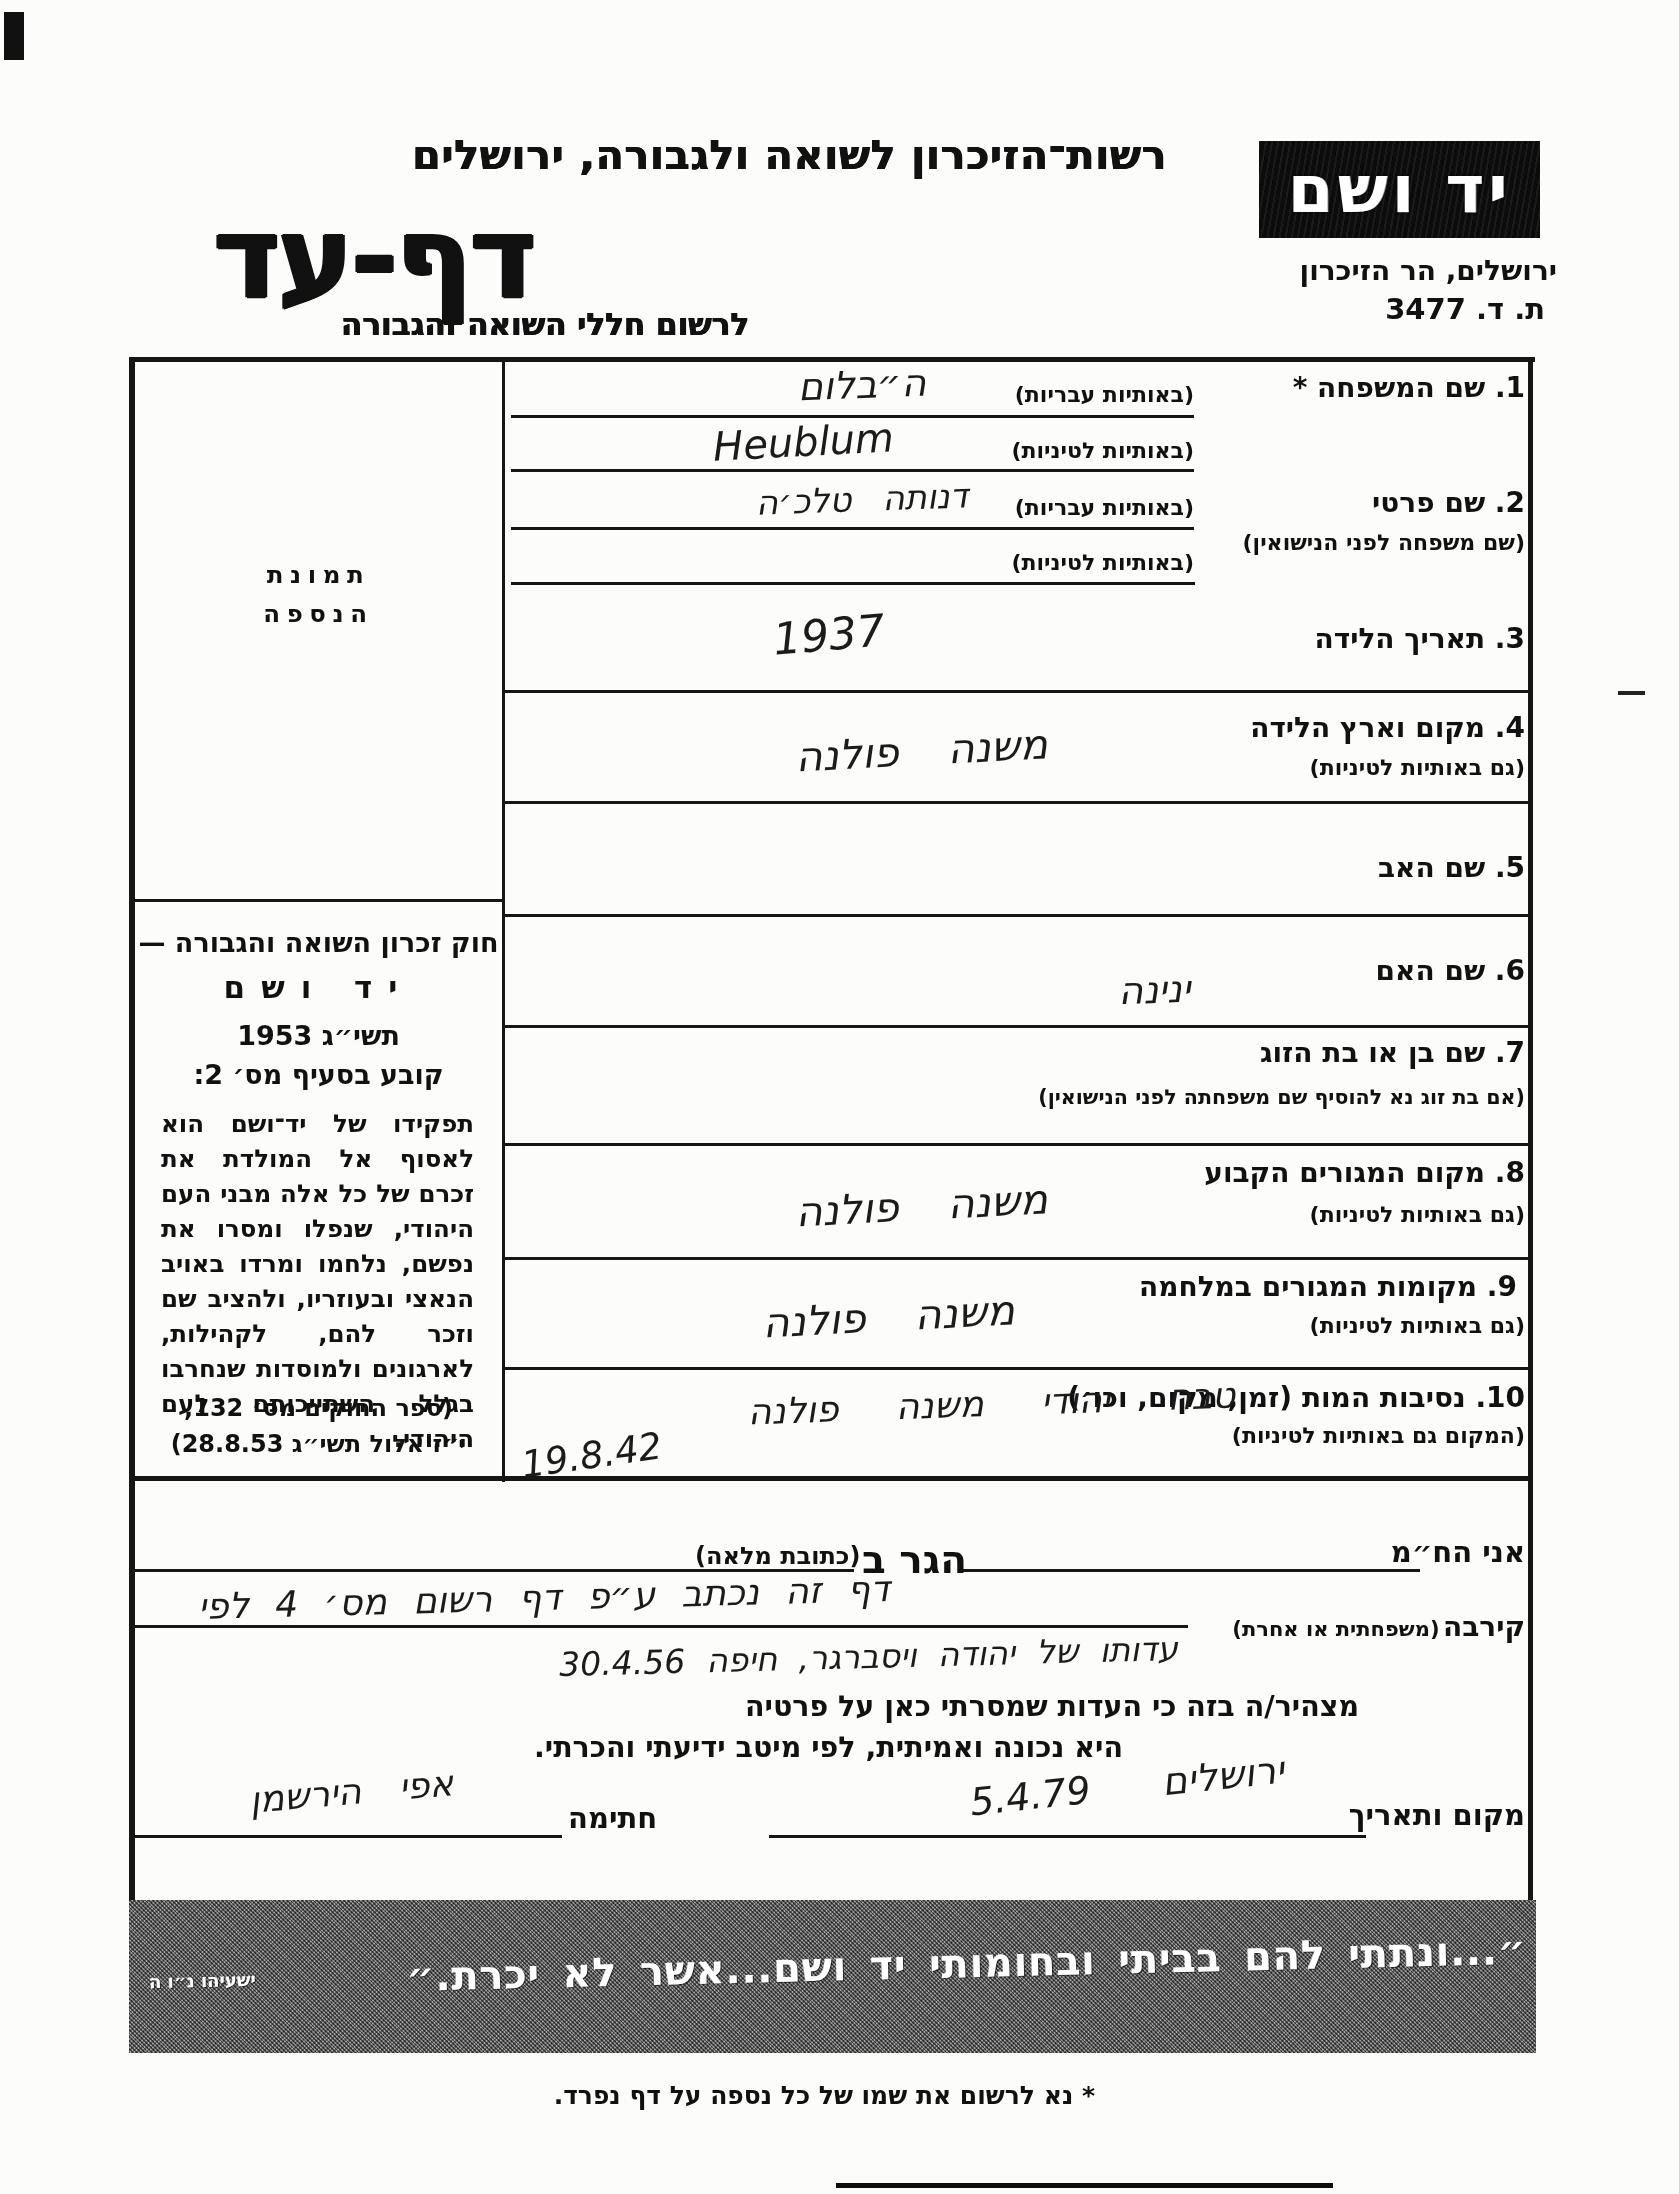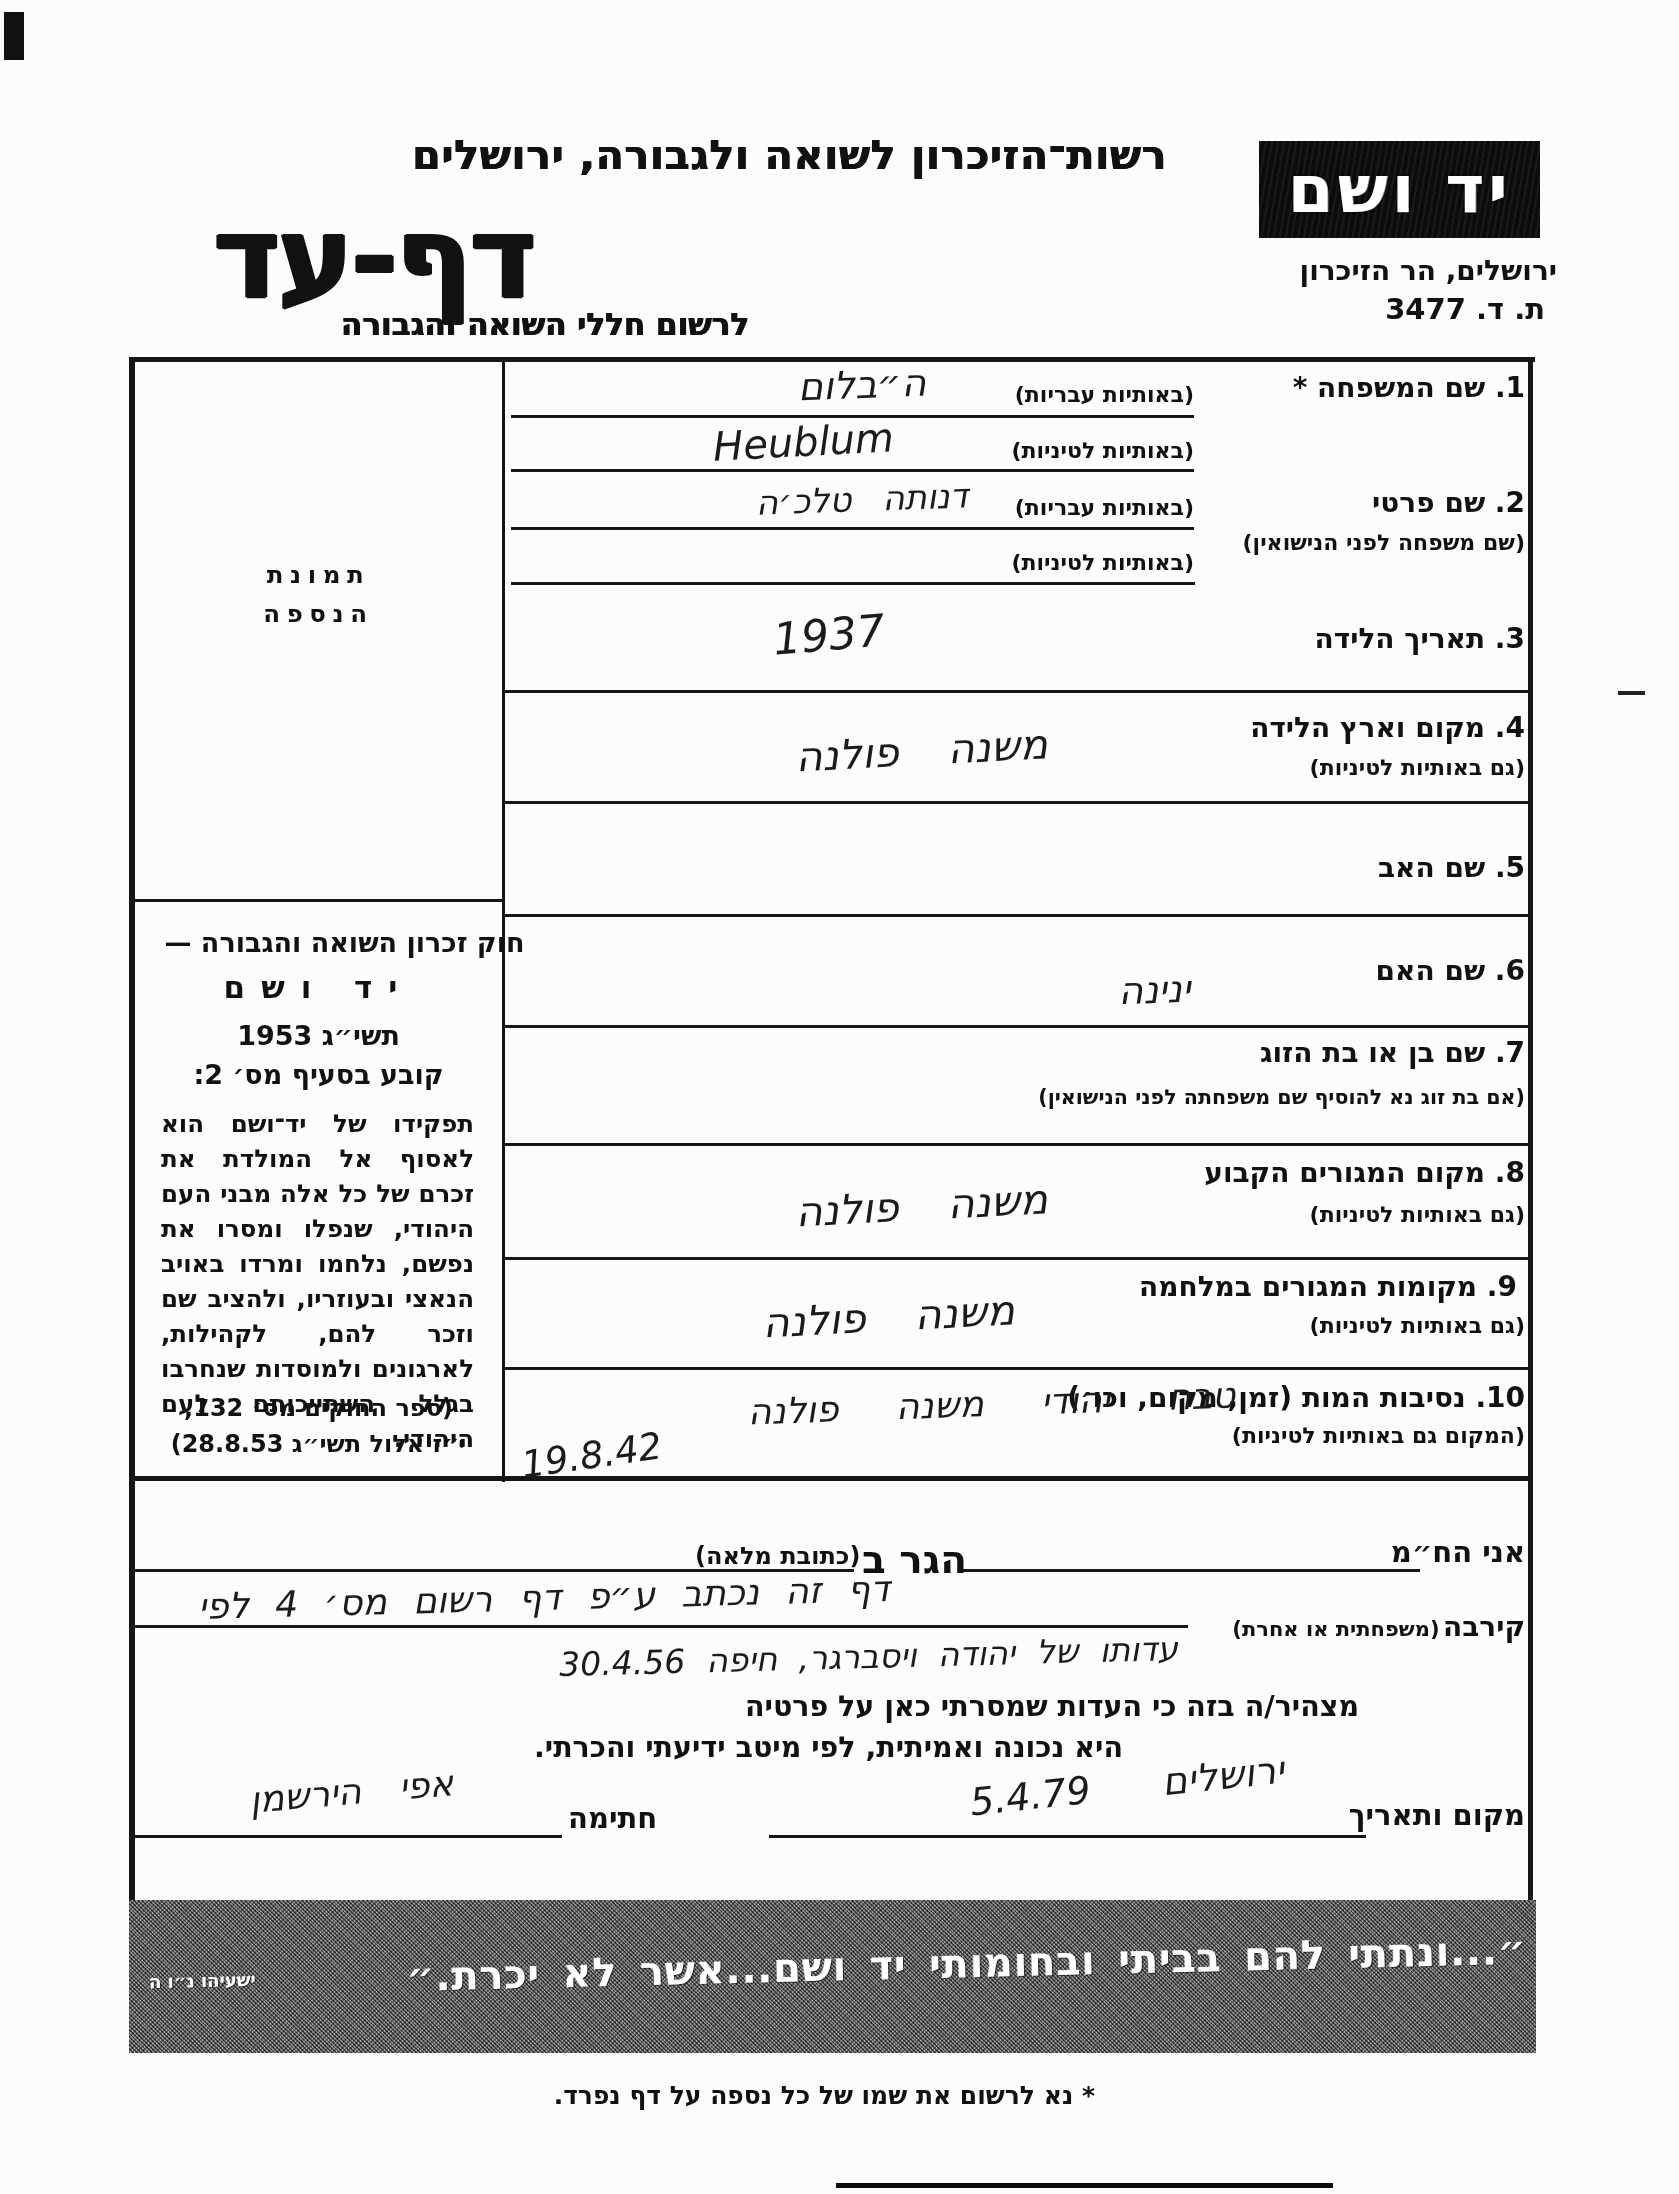--- a/index.html
+++ b/index.html
@@ -55,21 +55,21 @@
   <div class="abs line" style="left:129px;top:357px;width:1406px;height:4.6px;"></div>
   <div class="abs line" style="left:129px;top:357px;width:6px;height:1544px;"></div>
   <div class="abs line" style="left:1528px;top:357px;width:5.3px;height:1544px;"></div>
   <div class="abs line" style="left:129px;top:1476px;width:1404px;height:5.3px;"></div>
   <div class="abs line" style="left:502px;top:357px;width:3.3px;height:1125px;"></div>
   <div class="abs line" style="left:133px;top:899px;width:369px;height:2.7px;"></div>
 
   <div class="abs b rtl ctr sidebar-text" style="top:560px;font-size:24.5px;letter-spacing:6.6px;">תמונת</div>
   <div class="abs b rtl ctr sidebar-text" style="top:599px;font-size:24.5px;letter-spacing:6.6px;">הנספה</div>
 
-  <div class="abs b rtl ctr sidebar-text" style="top:927px;font-size:27px;padding-left:26px;">חוק זכרון השואה והגבורה —</div>
+  <div class="abs b rtl ctr sidebar-text" style="top:927px;font-size:27px;">חוק זכרון השואה והגבורה —</div>
   <div class="abs b rtl ctr sidebar-text" style="top:969px;font-size:31px;letter-spacing:16px;">יד ושם</div>
   <div class="abs b rtl ctr sidebar-text" style="top:1020px;font-size:27px;">תשי״ג 1953</div>
   <div class="abs b rtl ctr sidebar-text" style="top:1059px;font-size:27px;">קובע בסעיף מס׳ 2:</div>
   <div class="abs b rtl" style="left:161px;top:1106px;width:313px;font-size:24.5px;line-height:35px;text-align:justify;">תפקידו של יד־ושם הוא לאסוף אל המולדת את זכרם של כל אלה מבני העם היהודי, שנפלו ומסרו את נפשם, נלחמו ומרדו באויב הנאצי ובעוזריו, ולהציב שם וזכר להם, לקהילות, לארגונים ולמוסדות שנחרבו בגלל השתייכותם לעם היהודי.</div>
   <div class="abs b rtl ctr sidebar-text" style="top:1394px;font-size:24px;">(ספר החוקים מס׳ 132,</div>
   <div class="abs b rtl ctr sidebar-text" style="top:1430px;font-size:24px;">י״ז אלול תשי״ג 28.8.53)</div>
 
   <div class="abs b rtl" style="right:154px;top:371px;font-size:28px;">1. שם המשפחה *</div>
   <div class="abs b rtl" style="right:154px;top:486px;font-size:28px;">2. שם פרטי</div>
   <div class="abs b rtl" style="right:154px;top:530px;font-size:22px;font-weight:bold;">(שם משפחה לפני הנישואין)</div>

